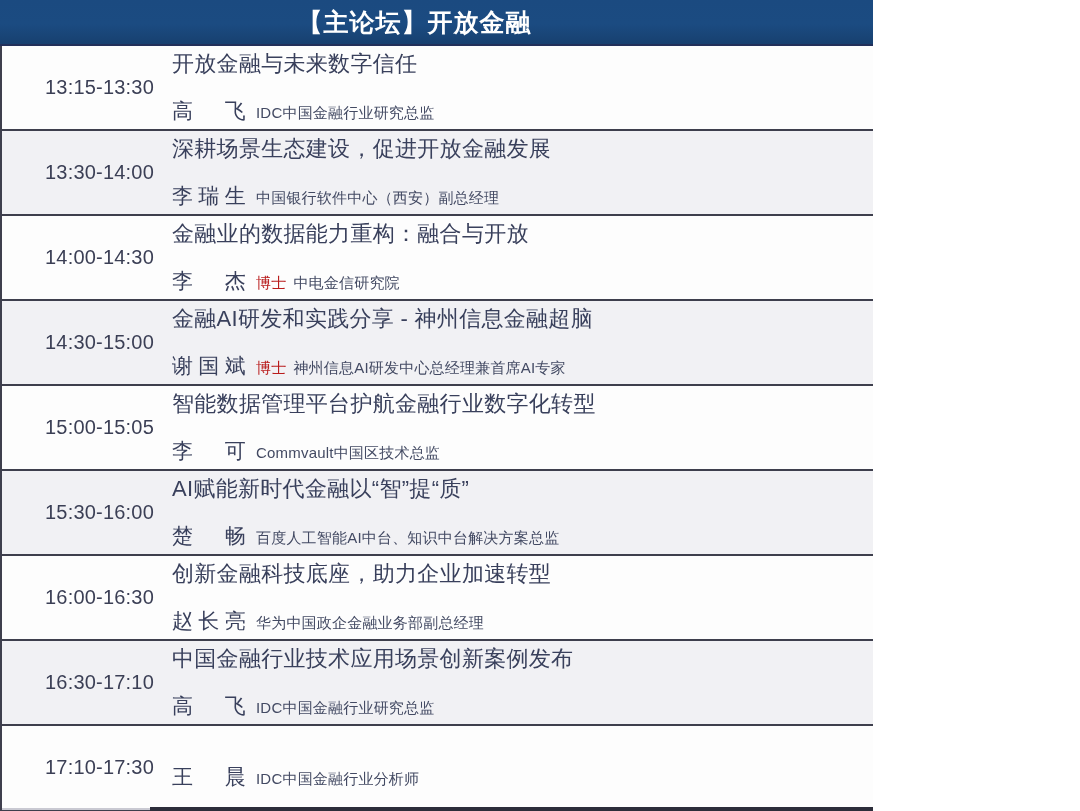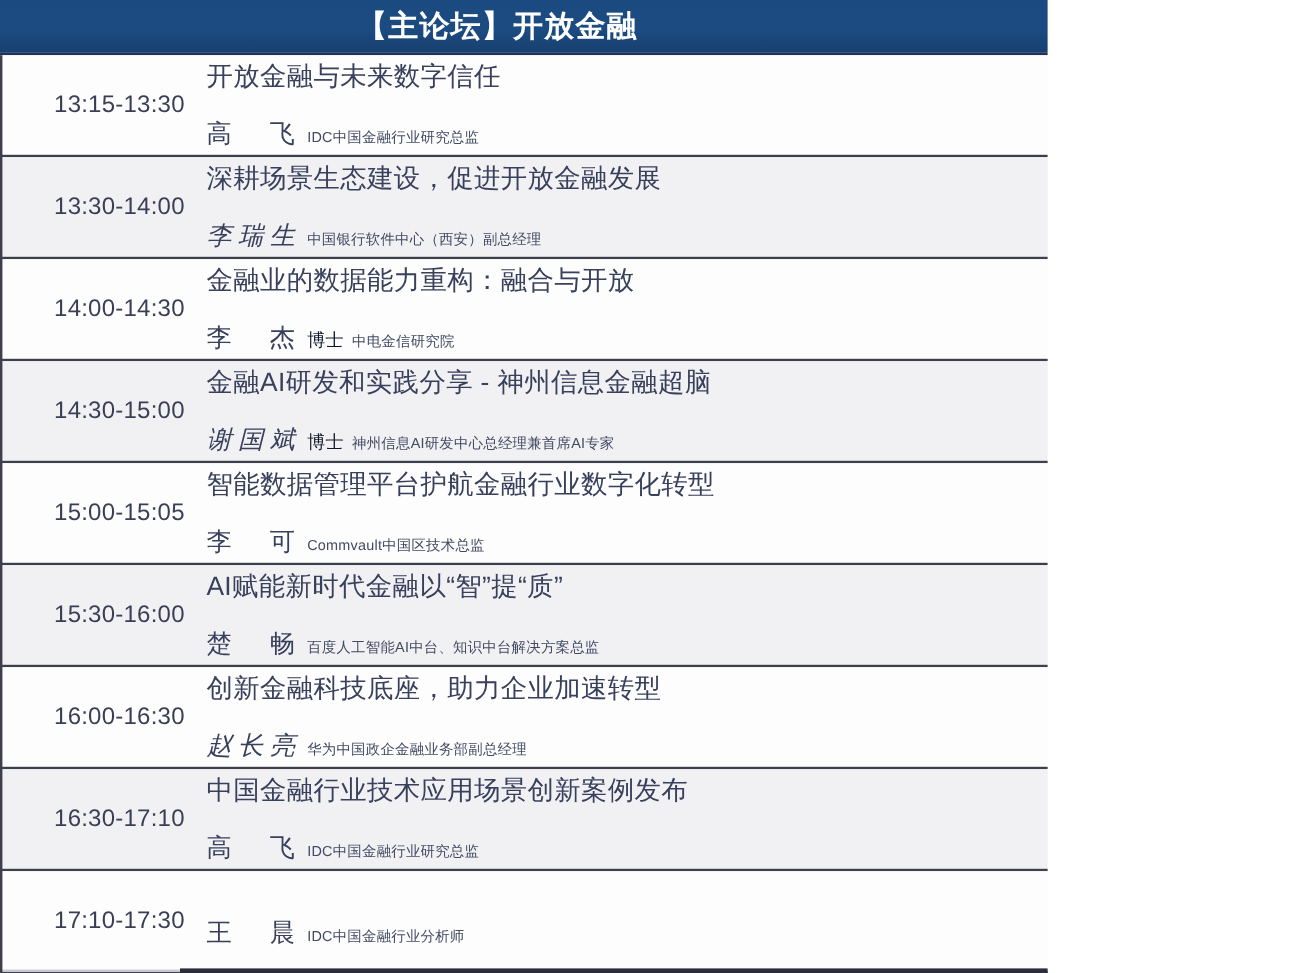--- a/index.html
+++ b/index.html
@@ -119,30 +119,29 @@
     display: inline-block;
     width: 74px;
     text-align: justify;
     text-align-last: justify;
   }
   .speaker-name.spread3 {
     display: inline-block;
     width: 74px;
     text-align: justify;
     text-align-last: justify;
-    font-style: italic;
   }
   .speaker-degree {
     font-size: 15px;
-    color: #0f172a;
+    color: #b91c1c;
     margin-left: 10px;
     letter-spacing: 0.2px;
   }
   .speaker-title {
-    font-size: 12px;
+    font-size: 15px;
     color: #434a63;
     margin-left: 10px;
     letter-spacing: 0.2px;
   }
   .speaker-degree + .speaker-title { margin-left: 7px; }
 
   
   .footer-rule {
     position: absolute;
     left: 0;

